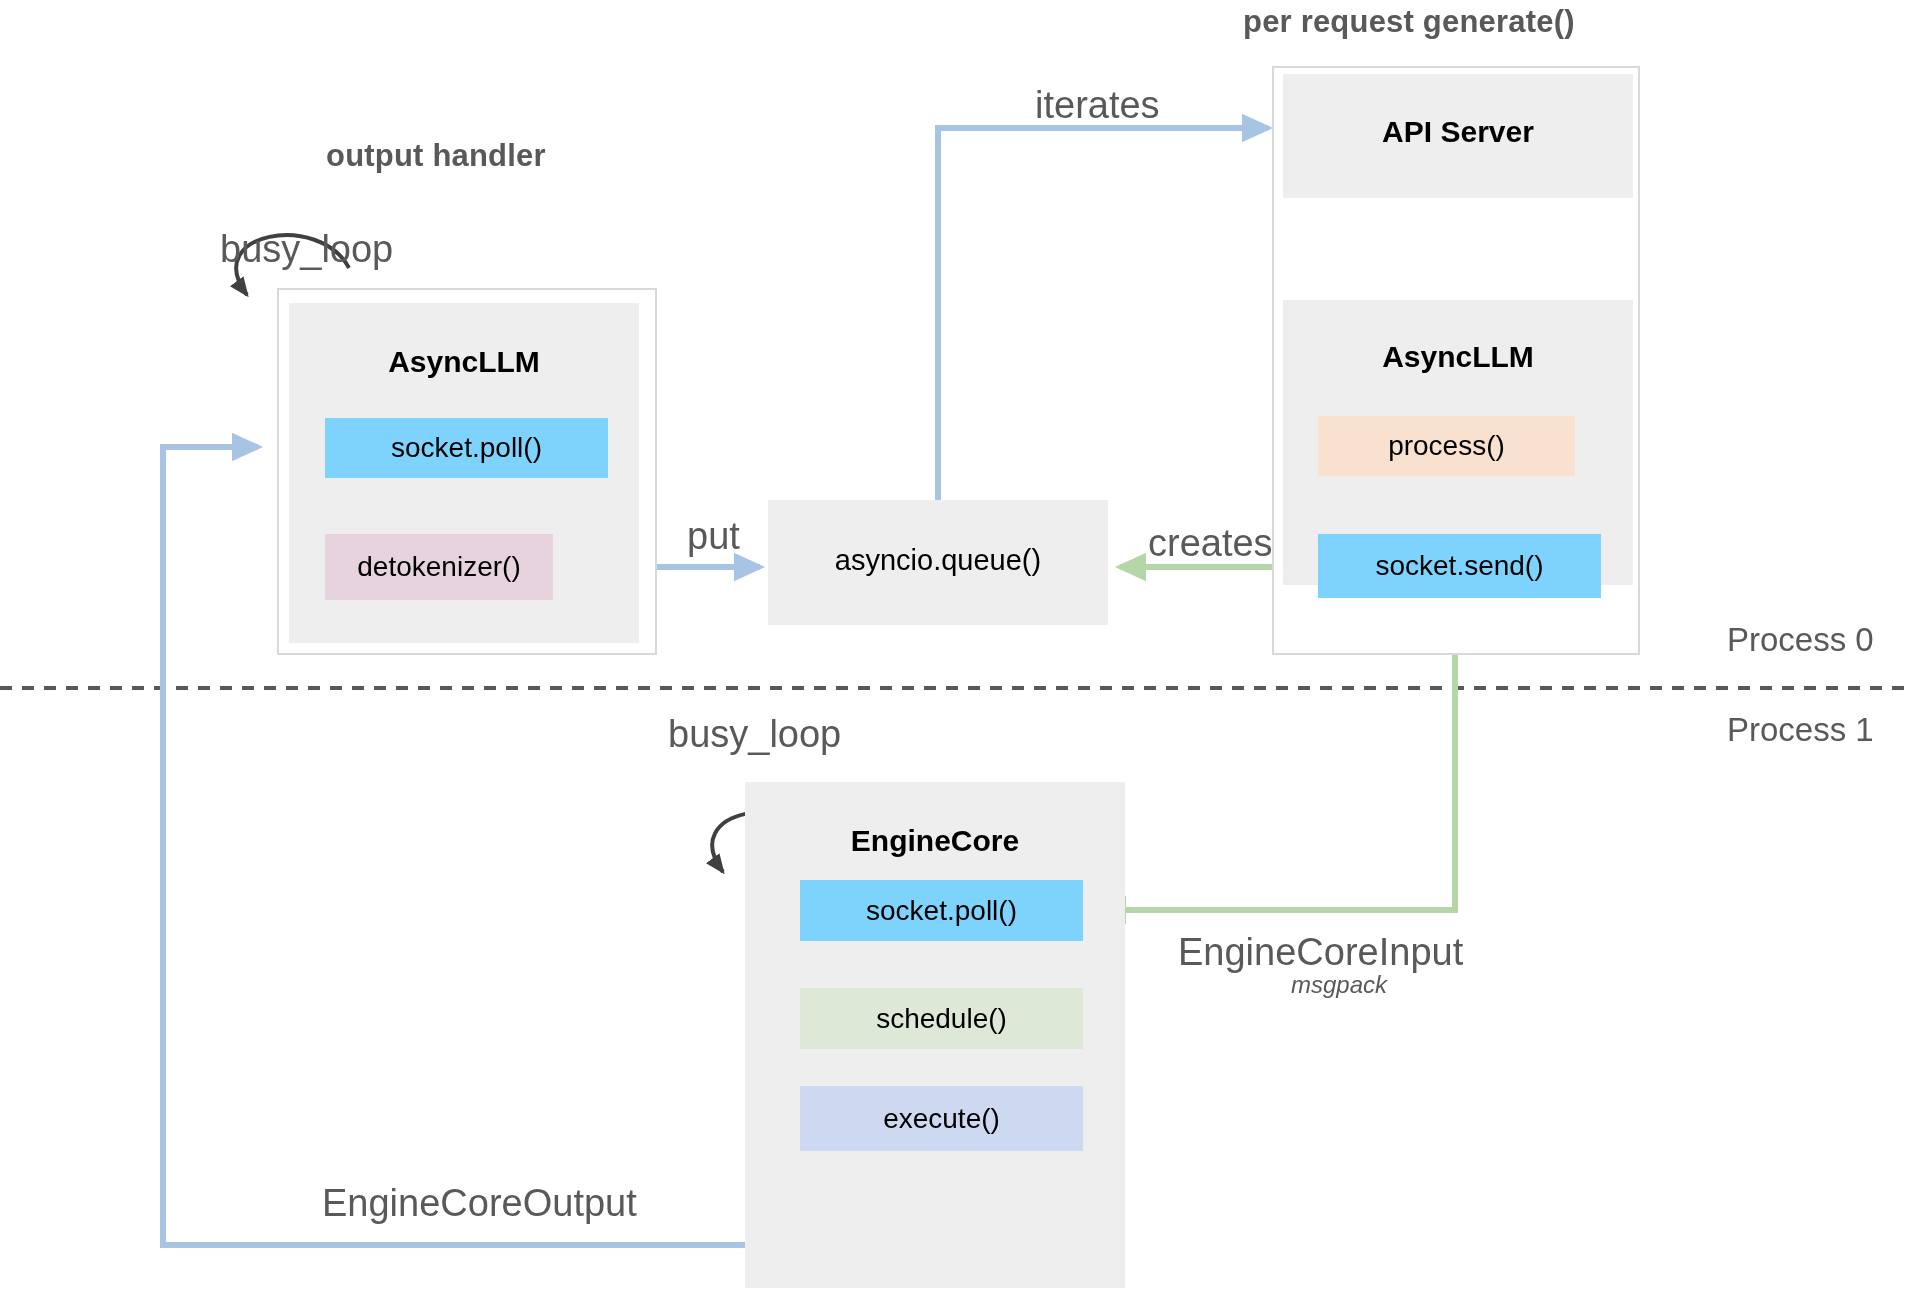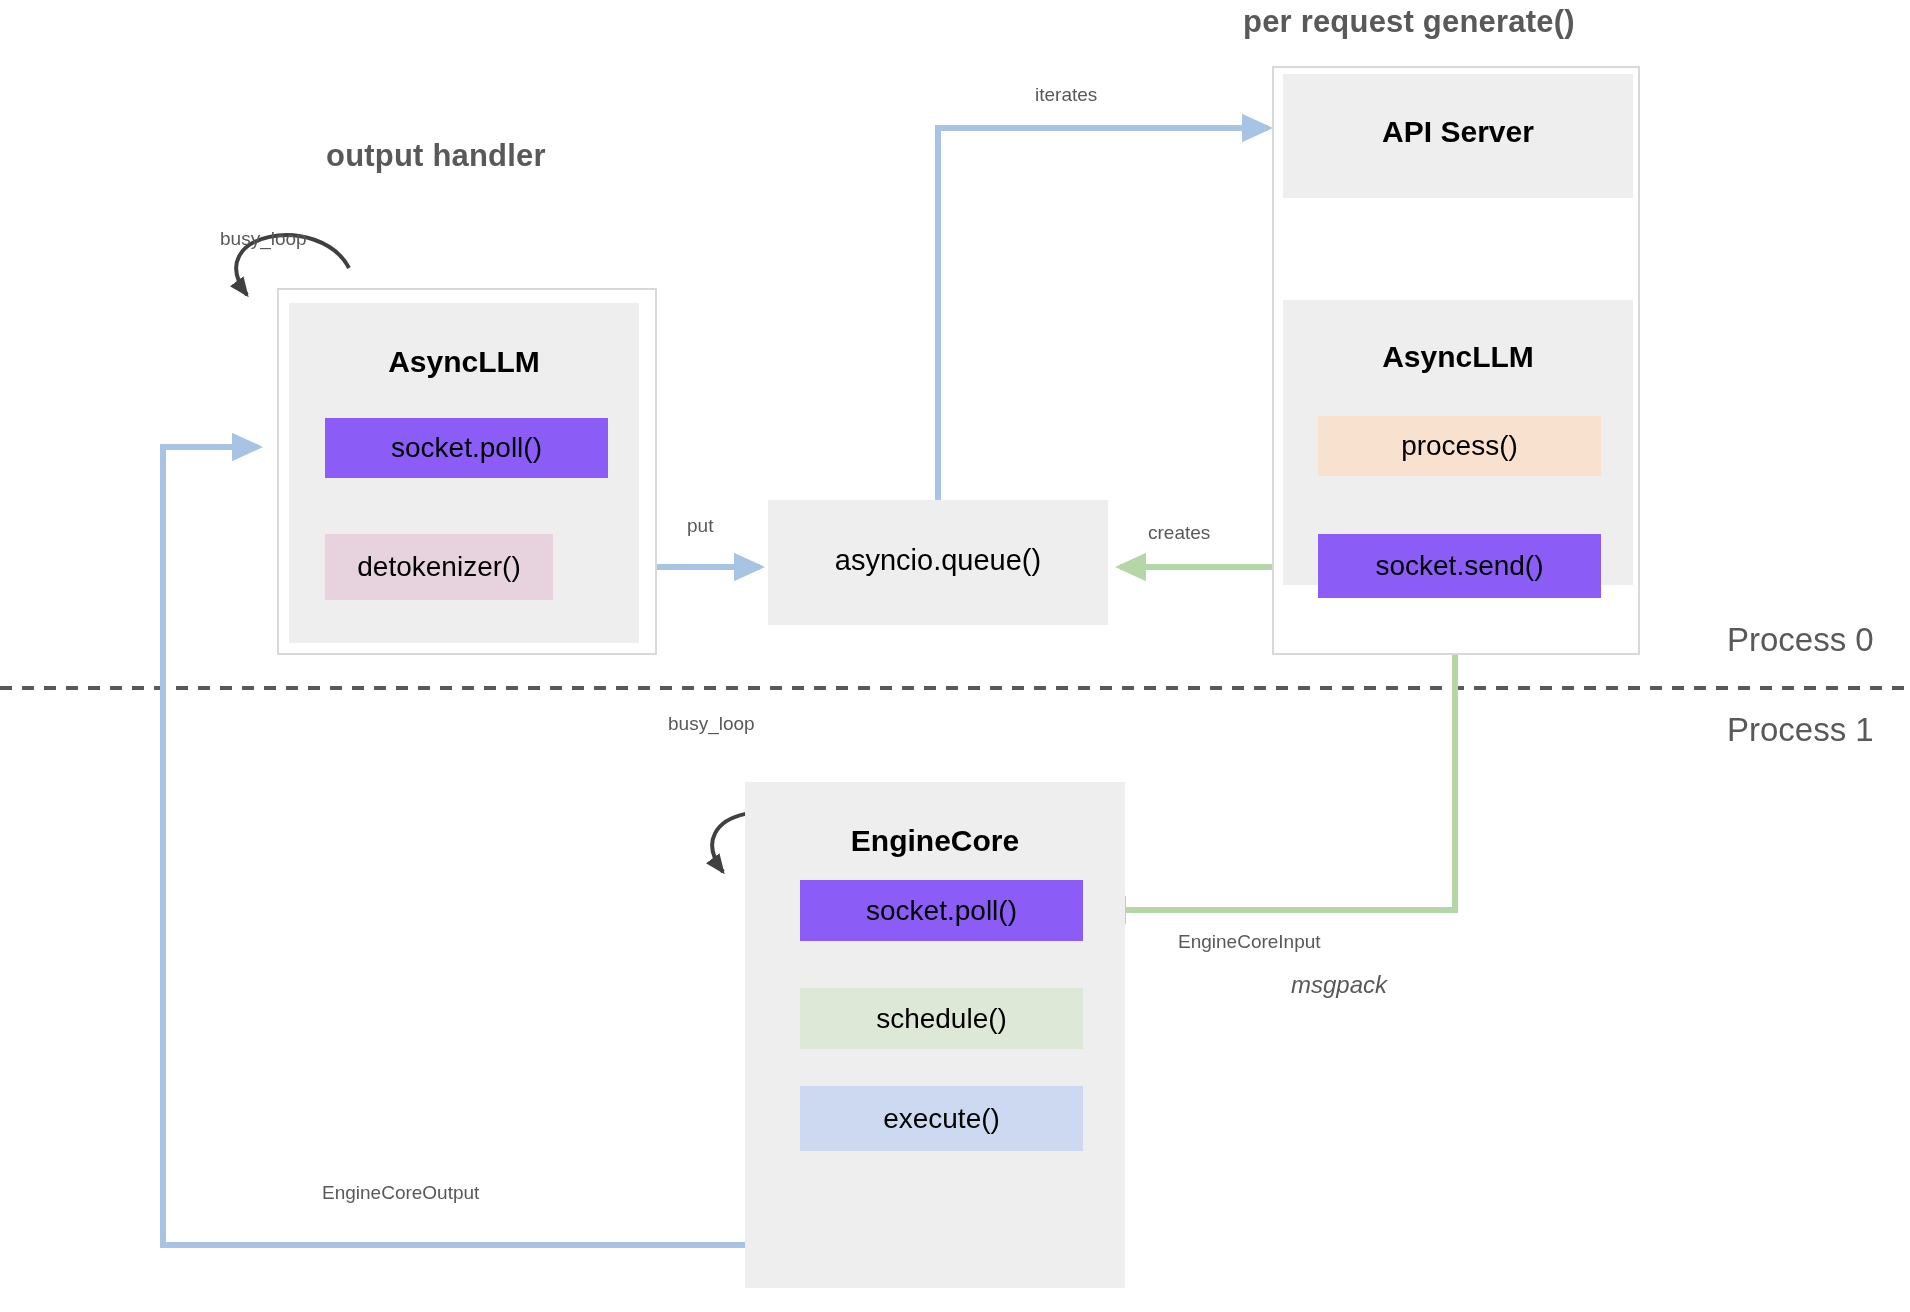--- a/index.html
+++ b/index.html
@@ -75,30 +75,30 @@
   .chip {
     position: absolute;
     display: flex;
     align-items: center;
     justify-content: center;
     font-size: 28px;
     color: #000000;
     box-sizing: border-box;
     white-space: nowrap;
   }
-  .chip-yellow { background: #8b5cf6; }
+  .chip-yellow { background: #7dd3fc; }
   .chip-pink   { background: #E6D3DE; }
   .chip-peach  { background: #F8E2CF; }
   .chip-green  { background: #DEE8D7; }
   .chip-blue   { background: #CCD9F0; }
 
   
   .edge-label {
     position: absolute;
-    font-size: 19px;
+    font-size: 38px;
     color: #595959;
     white-space: nowrap;
   }
   .edge-label.sub {
     font-size: 24px;
     font-style: italic;
     color: #595959;
   }
   .process-label {
     position: absolute;
@@ -165,21 +165,21 @@
   <div class="outer-box" style="left:1272px; top:66px; width:368px; height:589px;"></div>
 
   <div class="grey-box" style="left:1283px; top:74px; width:350px; height:124px;">
     <div class="box-title" style="top:41px;">API Server</div>
   </div>
 
   <div class="grey-box" style="left:1283px; top:300px; width:350px; height:285px;">
     <div class="box-title" style="top:40px;">AsyncLLM</div>
   </div>
 
-  <div class="chip chip-peach" style="left:1318px; top:416px; width:283px; height:60px;">process()</div>
+  <div class="chip chip-peach" style="left:1318px; top:416px; width:257px; height:60px;">process()</div>
 
   <div class="chip chip-yellow" style="left:1318px; top:534px; width:283px; height:64px;">socket.send()</div>
 
   <div class="grey-box" style="left:745px; top:782px; width:380px; height:506px;">
     <div class="box-title" style="top:42px;">EngineCore</div>
   </div>
 
   <div class="chip chip-yellow" style="left:800px; top:880px; width:283px; height:61px;">socket.poll()</div>
 
   <div class="chip chip-green" style="left:800px; top:988px; width:283px; height:61px;">schedule()</div>

